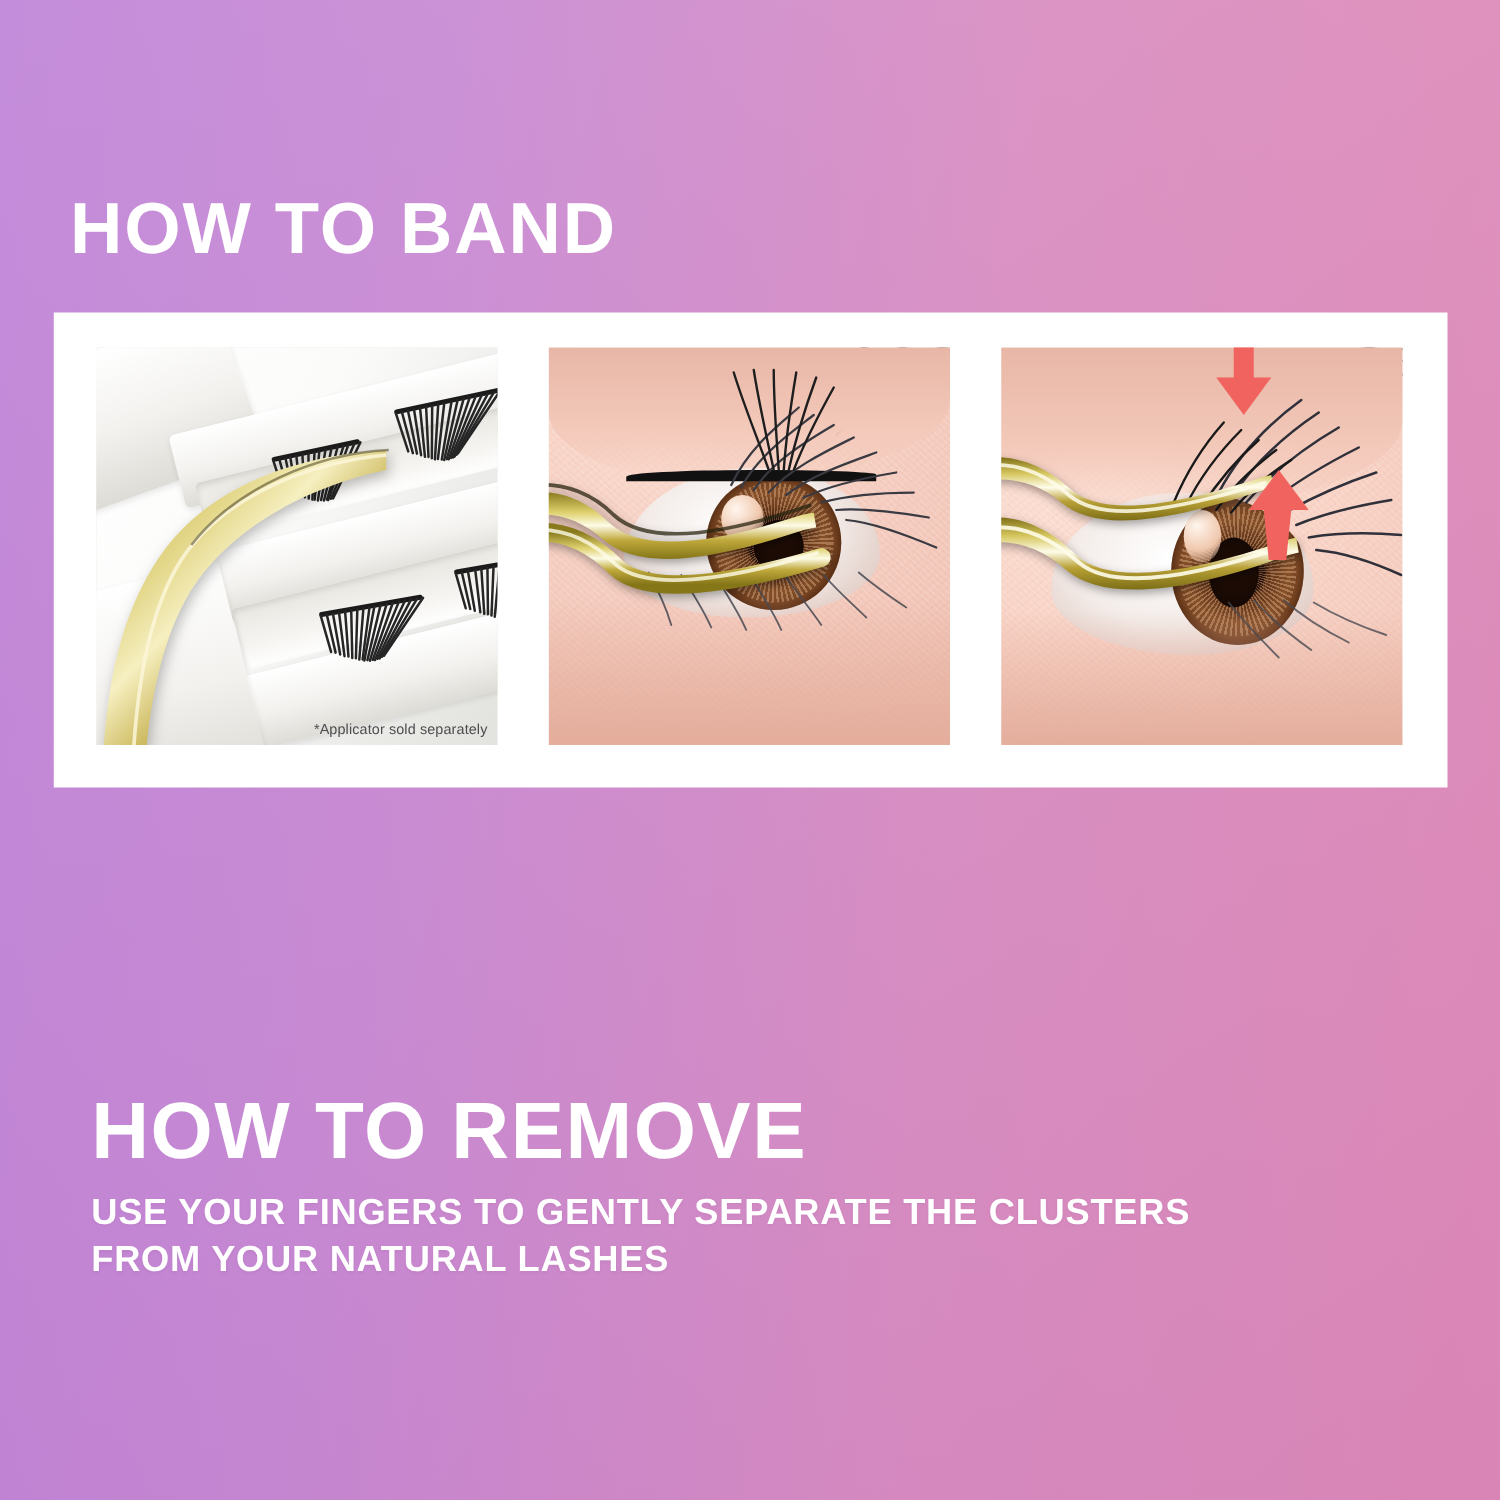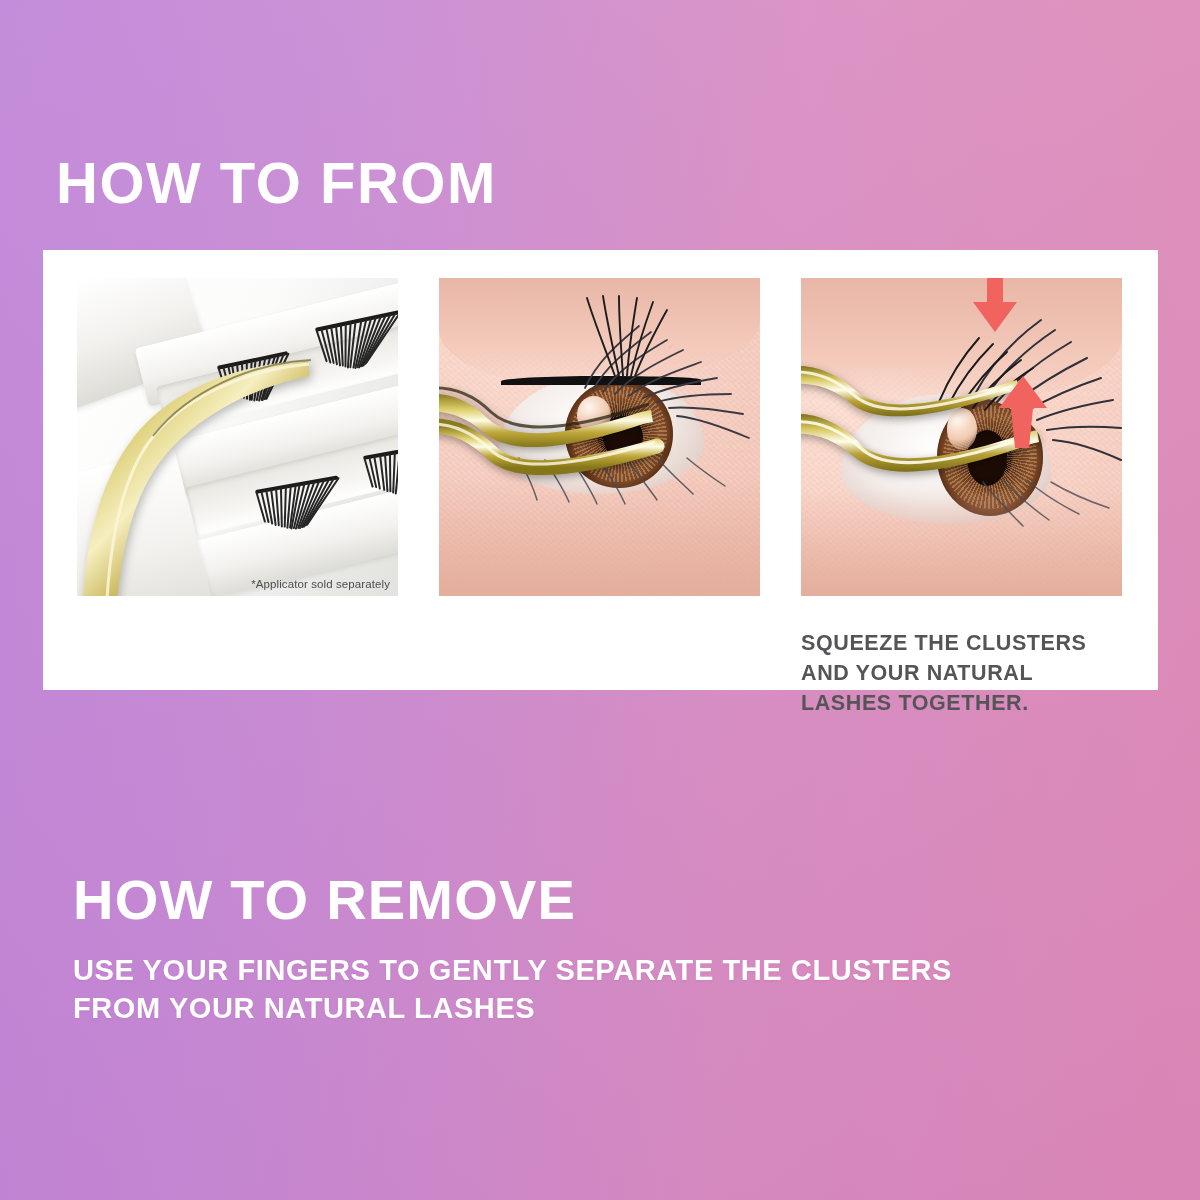--- a/index.html
+++ b/index.html
@@ -22,21 +22,21 @@
     letter-spacing:1.5px;
     color:#ffffff;
     line-height:1;
     white-space:nowrap;
   }
 
   
   .card{
     position:absolute;
     left:43px; top:250px;
-    width:1115px; height:440px;
+    width:1115px; height:380px;
     background:#ffffff;
   }
   .steps{
     position:absolute;
     left:34px; top:28px;
     width:1047px;
     display:flex;
     gap:39px;
   }
   .step{ width:323px; }
@@ -160,21 +160,21 @@
   .tweezer{
     position:absolute;
     filter:drop-shadow(1px 3px 4px rgba(0,0,0,0.35));
   }
   .arrow{ position:absolute; }
 
   
   .remove-title{
     position:absolute;
     left:73px; top:872px;
-    font-size:56px;
+    font-size:64px;
     font-weight:700;
     letter-spacing:1.2px;
     color:#ffffff;
     line-height:1;
     white-space:nowrap;
   }
   .remove-body{
     position:absolute;
     left:73px; top:952px;
     font-size:29px;
@@ -182,21 +182,21 @@
     letter-spacing:0.6px;
     line-height:1.30;
     color:#ffffff;
     white-space:pre-line;
     text-shadow:0 1px 2px rgba(150,70,150,.12);
   }
 </style>
 </head>
 <body>
 
-<div class="apply-title">HOW TO FROM</div>
+<div class="apply-title">HOW TO BAND</div>
 
 <div class="card">
   <div class="steps">
 
     <div class="step">
       <div class="photo">
         <div class="tray"></div>
 
         <div class="tray-ridge" style="left:-30px; top:-10px; width:150px; height:120px; transform:rotate(-20deg);"></div>
         <div class="tray-ridge" style="left:60px; top:30px; width:330px; height:60px; transform:rotate(-14deg);"></div>
@@ -456,23 +456,20 @@
           <path d="M3 64 C 28 62, 52 74, 72 92 C 98 114, 158 106, 240 78" fill="none" stroke="#fefce9" stroke-width="3.2" opacity=".9"></path>
         </svg>
 
         <svg class="arrow" style="left:168px; top:-6px;" width="52" height="62" viewBox="0 0 52 62">
           <polygon points="18,0 34,0 34,30 48,30 26,60 4,30 18,30" fill="#f0635f"></polygon>
         </svg>
         <svg class="arrow" style="left:196px; top:98px;" width="56" height="72" viewBox="0 0 56 72">
           <polygon points="26,0 50,32 36,32 32,72 18,72 14,32 2,32" fill="#f0635f"></polygon>
         </svg>
       </div>
-      <div class="caption">SQUEEZE THE CLUSTERS
-AND YOUR NATURAL
-LASHES TOGETHER.</div>
     </div>
 
   </div>
 </div>
 
 <div class="remove-title">HOW TO REMOVE</div>
 <div class="remove-body">USE YOUR FINGERS TO GENTLY SEPARATE THE CLUSTERS
 FROM YOUR NATURAL LASHES</div>
 
 </body></html>

